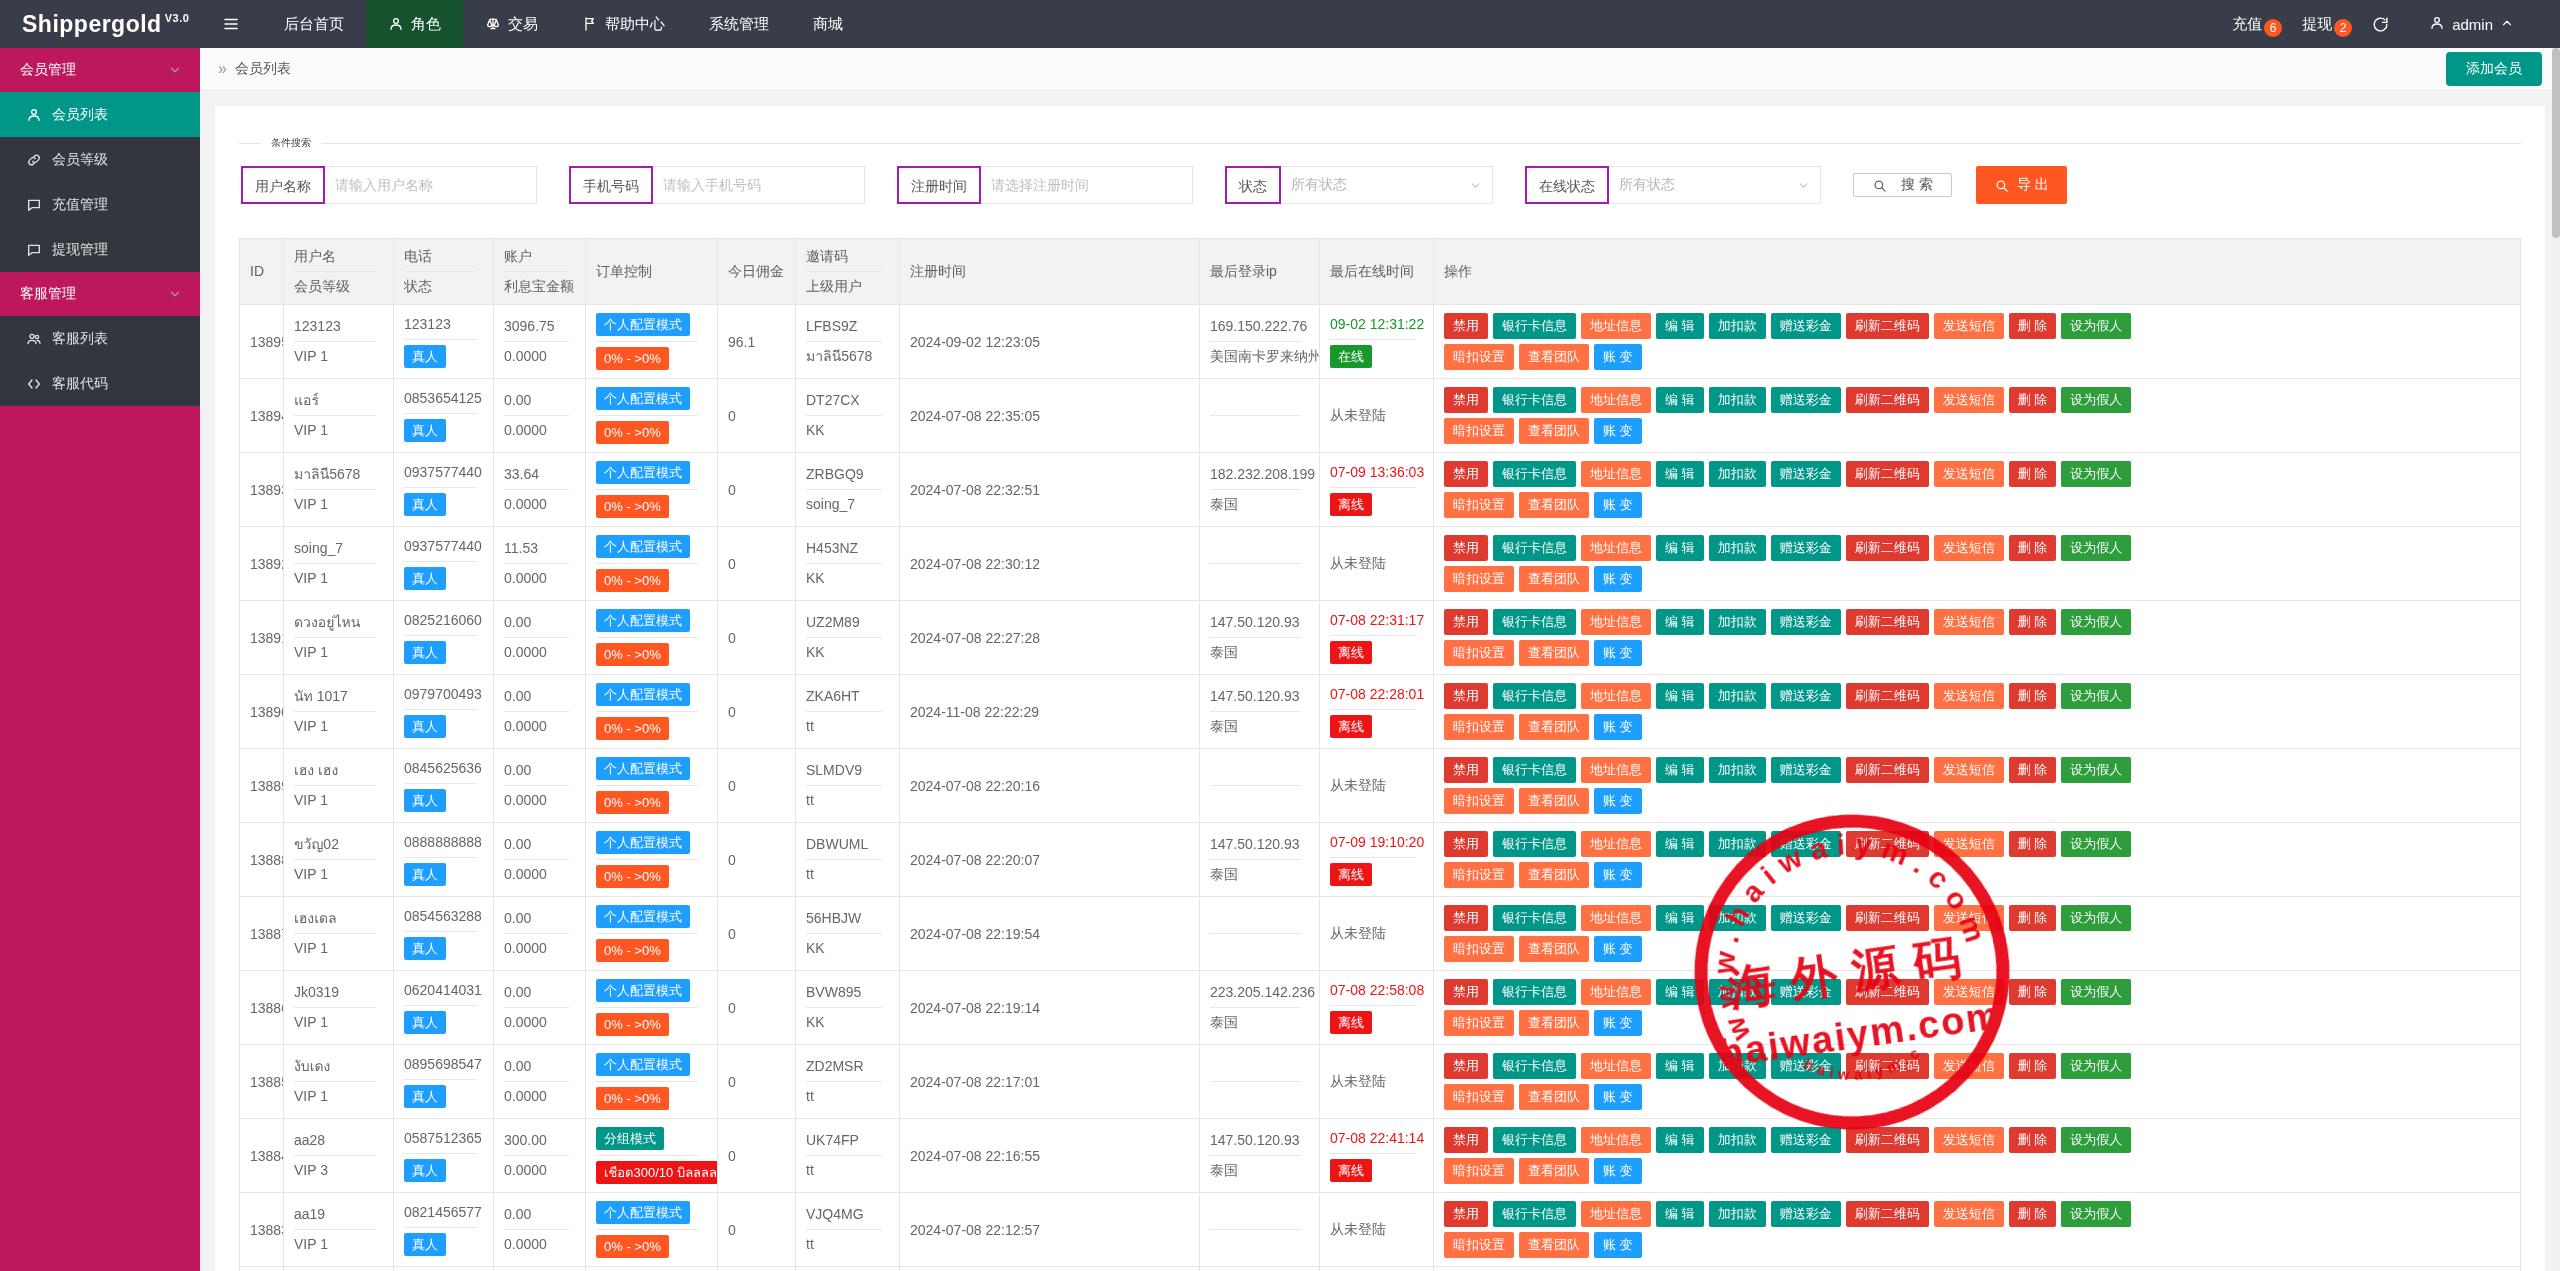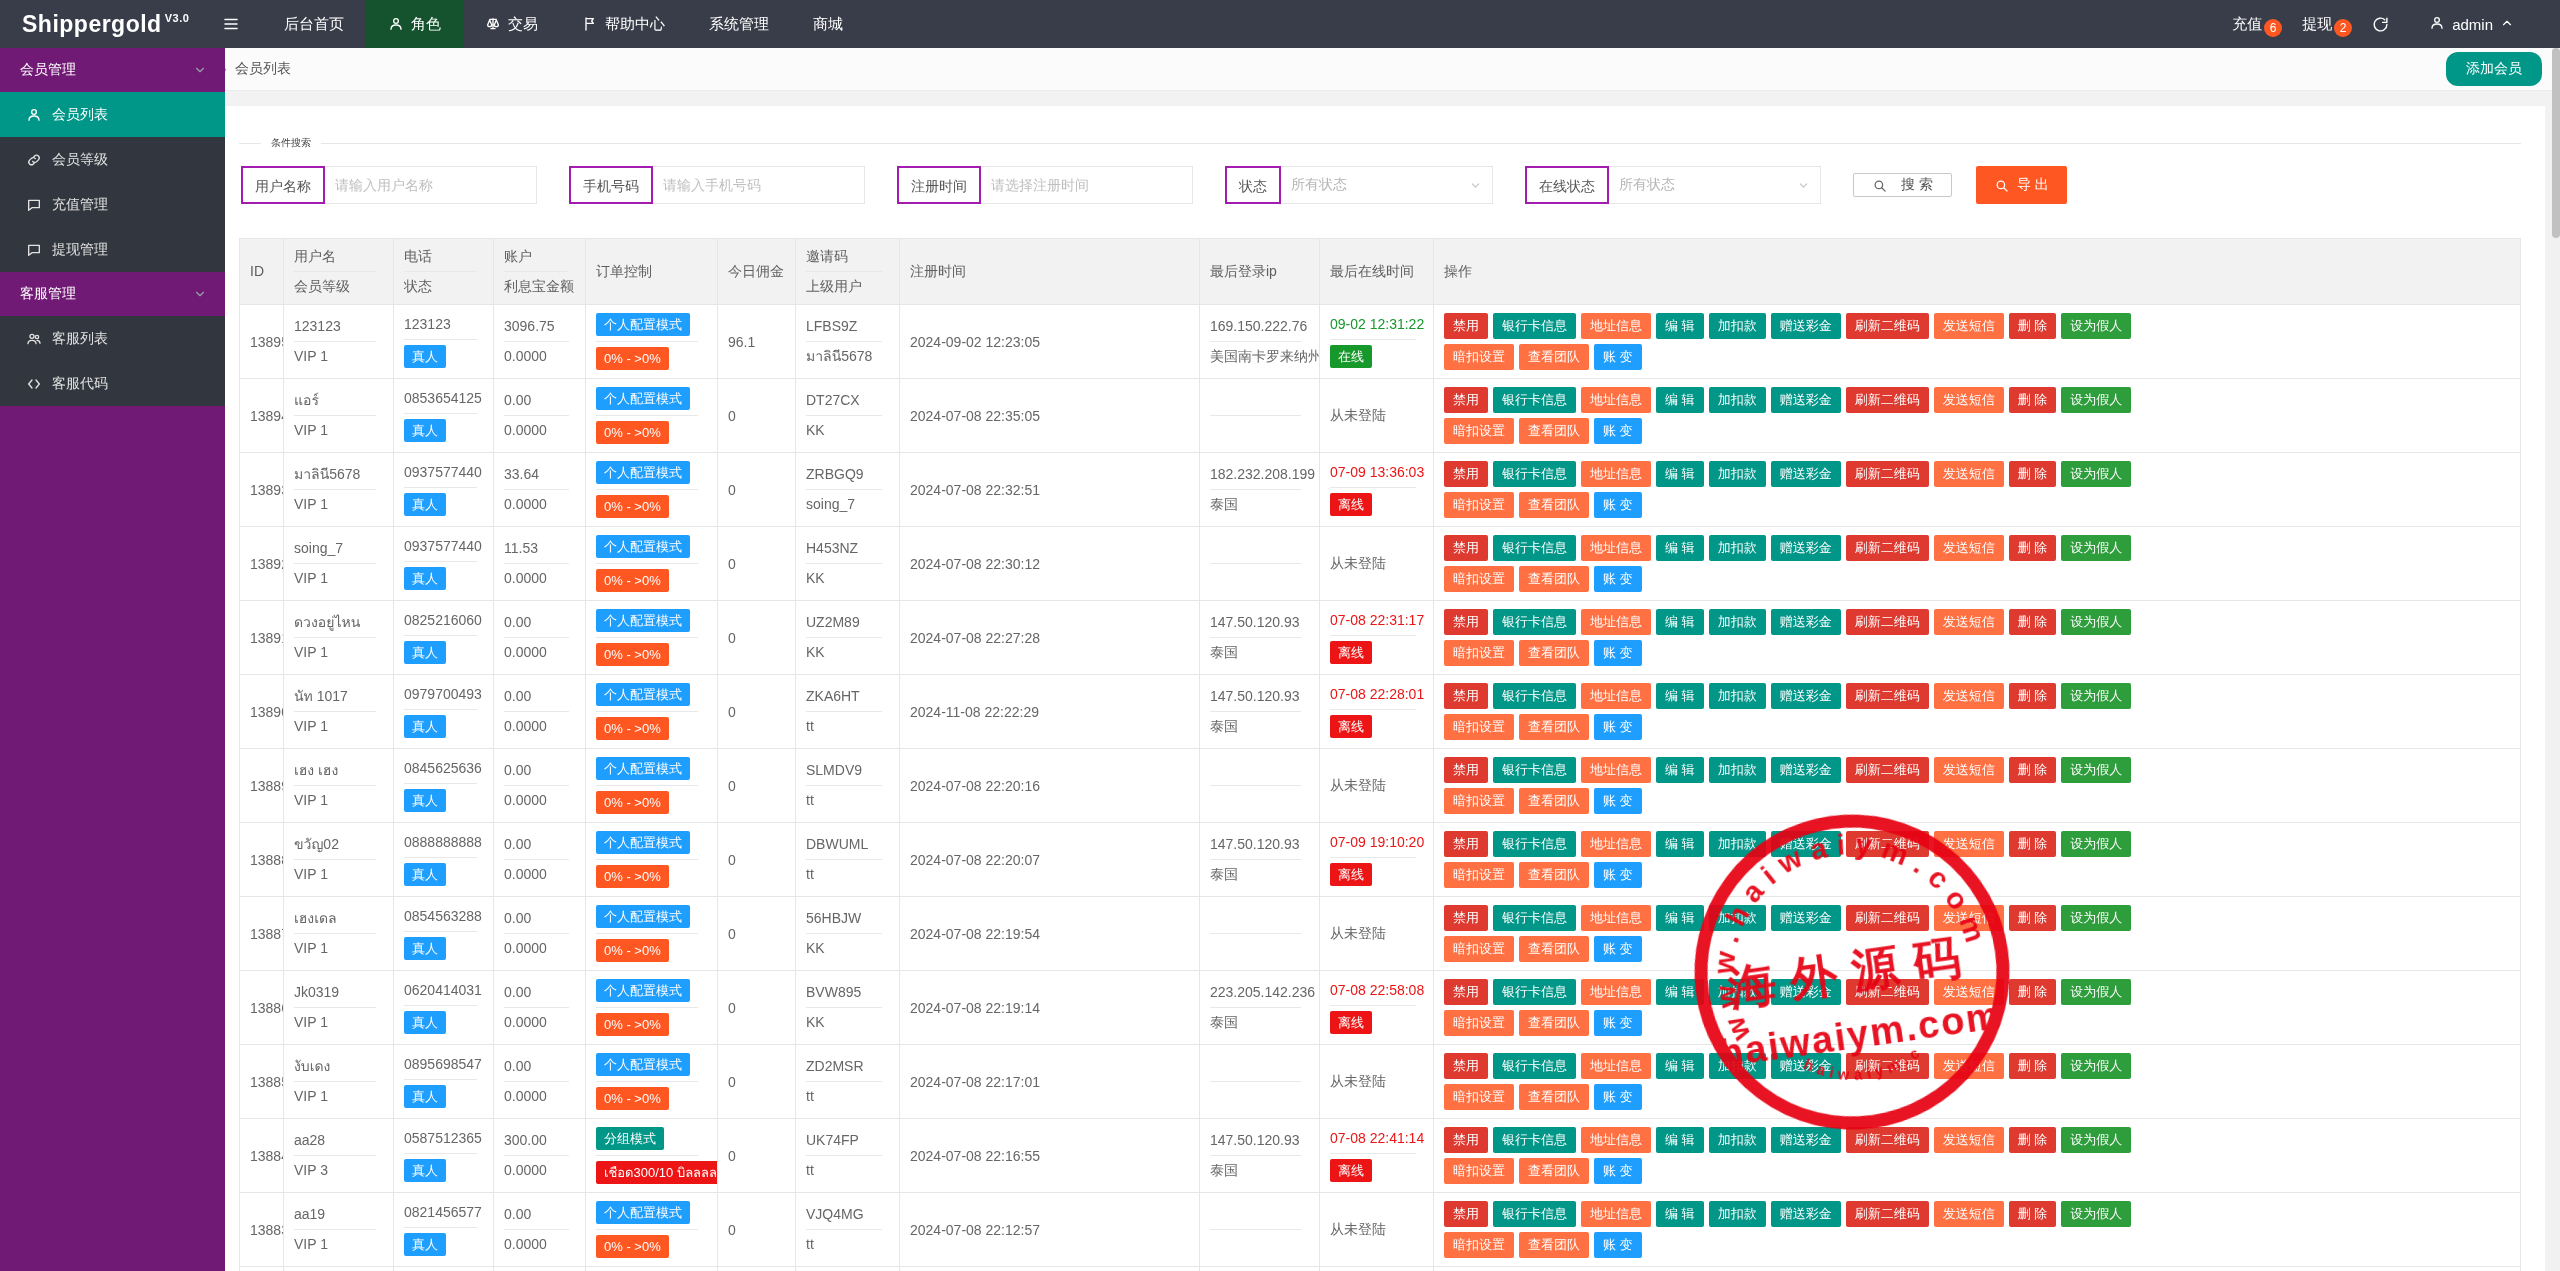--- a/index.html
+++ b/index.html
@@ -16,32 +16,32 @@
   .logo { width:200px; display:flex; align-items:center; padding-left:22px; color:#fff; font-size:23px; font-weight:bold; letter-spacing:.5px; }
   .logo sup { font-size:11px; font-weight:bold; margin-left:3px; transform:translateY(-6px); }
   .nav-menu { display:flex; align-items:stretch; }
   .nav-item { display:flex; align-items:center; gap:7px; padding:0 22px; color:#fff; font-size:15px; cursor:pointer; }
   .nav-item.active { background:#14532d; }
   .nav-right { margin-left:auto; display:flex; align-items:center; gap:8px; padding-right:30px; color:#fff; }
   .nav-right .nav-item { padding:0 16px; position:relative; }
   .nav-badge { position:absolute; top:4px; right:-4px; min-width:18px; height:18px; line-height:18px; text-align:center; background:#FF5722; color:#fff; border-radius:9px; font-size:12px; padding:0 5px; }
 
   
-  .sidebar { position:fixed; top:48px; left:0; bottom:0; width:225px; background:#701a75; z-index:20; }
+  .sidebar { position:fixed; top:48px; left:0; bottom:0; width:200px; background:#be185d; z-index:20; }
   .side-section-header { height:44px; display:flex; align-items:center; justify-content:space-between; padding:0 18px 0 20px; color:#fff; font-size:14px; cursor:pointer; }
   .side-section-header .icon { color:#9aa0ab; }
   .side-item { height:45px; display:flex; align-items:center; gap:10px; padding-left:26px; background:#32363E; color:#e2e2e2; font-size:14px; cursor:pointer; }
   .side-item.active { background:#009688; color:#fff; }
 
   
   .main { margin-left:200px; padding-top:48px; }
   .crumb-bar { height:43px; background:#fbfbfb; border-bottom:1px solid #ececec; display:flex; align-items:center; padding:0 18px; }
   .crumb-caret { color:#999; font-size:16px; margin-right:8px; }
   .crumb-label { color:#555; }
-  .btn-add { margin-left:auto; background:#009688; color:#fff; border:none; height:34px; padding:0 20px; font-size:14px; border-radius:12px; cursor:pointer; }
+  .btn-add { margin-left:auto; background:#009688; color:#fff; border:none; height:34px; padding:0 20px; font-size:14px; border-radius:4px; cursor:pointer; }
 
   .card { margin:15px; background:#fff; padding:24px 24px 30px 24px; min-height:1220px; }
 
   fieldset.search-set { border:none; border-top:1px solid #e6e6e6; margin:6px 0 0 0; }
   fieldset.search-set legend { margin-left:22px; padding:0 10px; color:#444; font-size:10px; }
 
   .form-row { display:flex; align-items:center; gap:32px; margin:16px 0 34px 2px; }
   .fgroup { display:flex; align-items:stretch; }
   .flabel { border:2px solid #a21caf; background:#fff; color:#555; height:38px; line-height:36px; padding:0 12px; white-space:nowrap; }
   .fgroup input { height:38px; width:212px; border:1px solid #e6e6e6; border-left:none; padding:0 10px; font-size:14px; color:#666; outline:none; font-family:inherit; }

